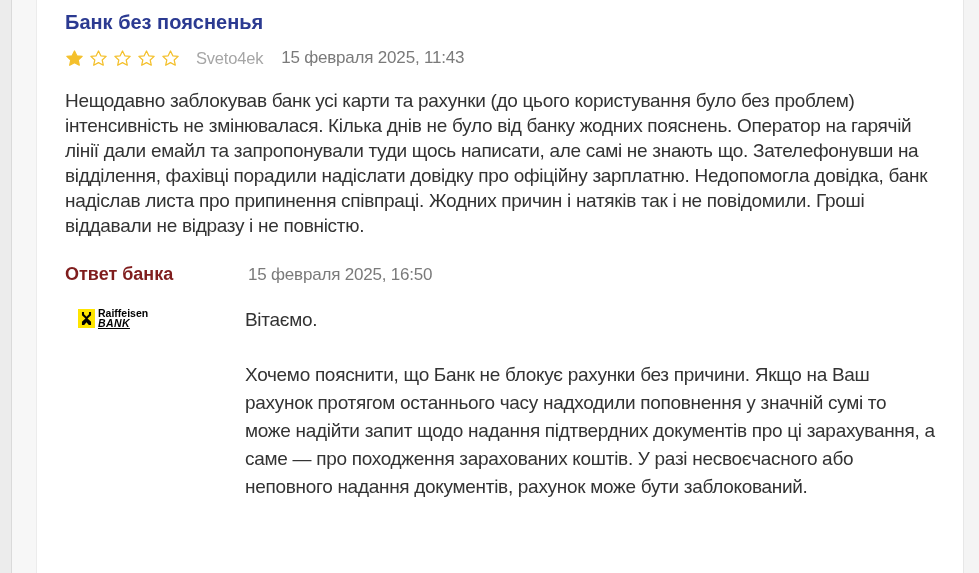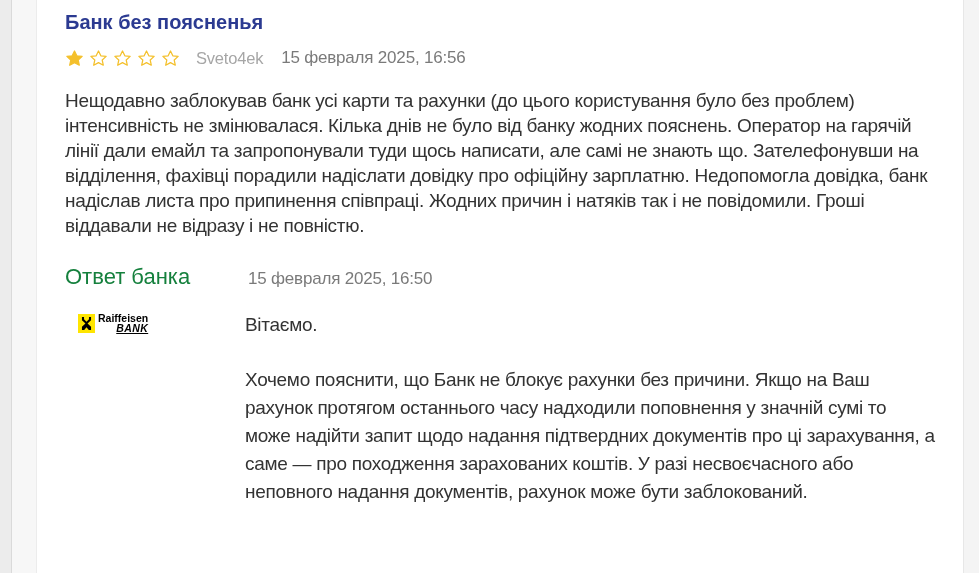--- a/index.html
+++ b/index.html
@@ -63,35 +63,35 @@
     width: 880px;
     font-size: 19px; line-height: 25px;
     color: #333;
     letter-spacing: -0.3px;
   }
 
   .bank-reply { margin-top: 26px; }
   .reply-header { display: flex; align-items: baseline; }
   .reply-label {
     width: 183px;
-    font-size: 22px; font-weight: 400;
-    color: #15803d;
+    font-size: 18px; font-weight: 700;
+    color: #7f1d1d;
   }
   .reply-date {
     font-size: 17px; color: #7a7a7a;
     letter-spacing: -0.2px;
   }
 
   .reply-row { display: flex; margin-top: 21px; }
   .reply-left { width: 180px; flex: 0 0 180px; }
 
   .rf-logo {
     margin-left: 13px; margin-top: 2px;
     display: flex; align-items: center; gap: 3px;
-    cursor: pointer; width: max-content; text-align: right;
+    cursor: pointer; width: max-content;
   }
   .rf-mark {
     width: 17px; height: 19px;
     background: #ffe500;
     display: flex; align-items: center; justify-content: center;
   }
   .rf-mark svg { display: block; width: 13px; height: 15px; }
   .rf-name { line-height: 10px; color: #000; }
   .rf-line1 { font-size: 10.5px; font-weight: 700; }
   .rf-line2 { font-size: 10.5px; font-weight: 700; font-style: italic; letter-spacing: 0.4px; text-decoration: underline; }
@@ -138,21 +138,21 @@
             <path class="shape" d="M12 2.5l2.95 6.1 6.7.75-4.95 4.55 1.35 6.6L12 17.2 5.95 20.5l1.35-6.6L2.35 9.35l6.7-.75z"></path>
           </svg>
         </span>
       <span class="star">
           <svg viewBox="0 0 24 24">
             <path class="shape" d="M12 2.5l2.95 6.1 6.7.75-4.95 4.55 1.35 6.6L12 17.2 5.95 20.5l1.35-6.6L2.35 9.35l6.7-.75z"></path>
           </svg>
         </span>
     </div>
     <span class="review-author">Sveto4ek</span>
-    <span class="review-date">15 февраля 2025, 16:56</span>
+    <span class="review-date">15 февраля 2025, 11:43</span>
   </div>
 
   <div class="review-body">Нещодавно заблокував банк усі карти та рахунки (до цього користування було без проблем) інтенсивність не змінювалася. Кілька днів не було від банку жодних пояснень. Оператор на гарячій лінії дали емайл та запропонували туди щось написати, але самі не знають що. Зателефонувши на відділення, фахівці порадили надіслати довідку про офіційну зарплатню. Недопомогла довідка, банк надіслав листа про припинення співпраці. Жодних причин і натяків так і не повідомили. Гроші віддавали не відразу і не повністю.</div>
 
   <div class="bank-reply">
     <div class="reply-header">
       <div class="reply-label">Ответ банка</div>
       <div class="reply-date">15 февраля 2025, 16:50</div>
     </div>
 

